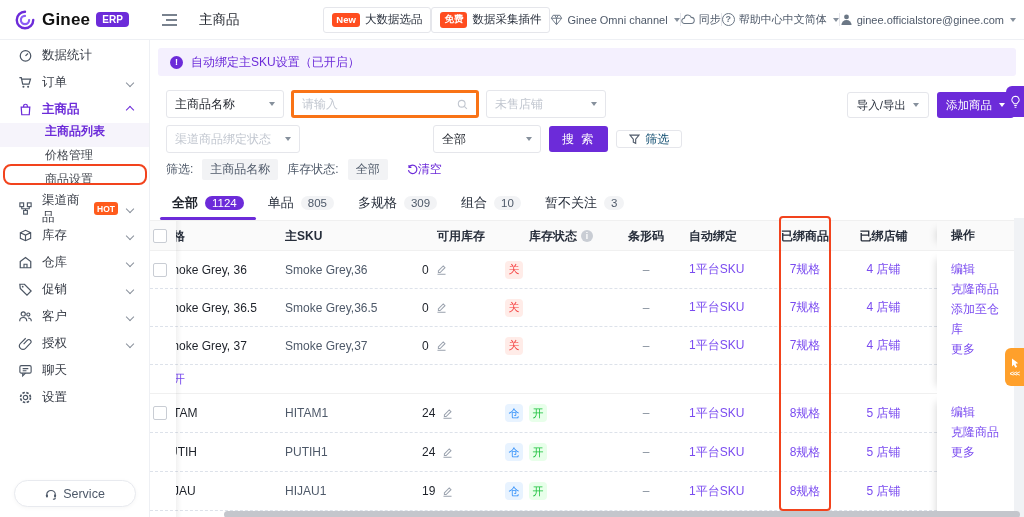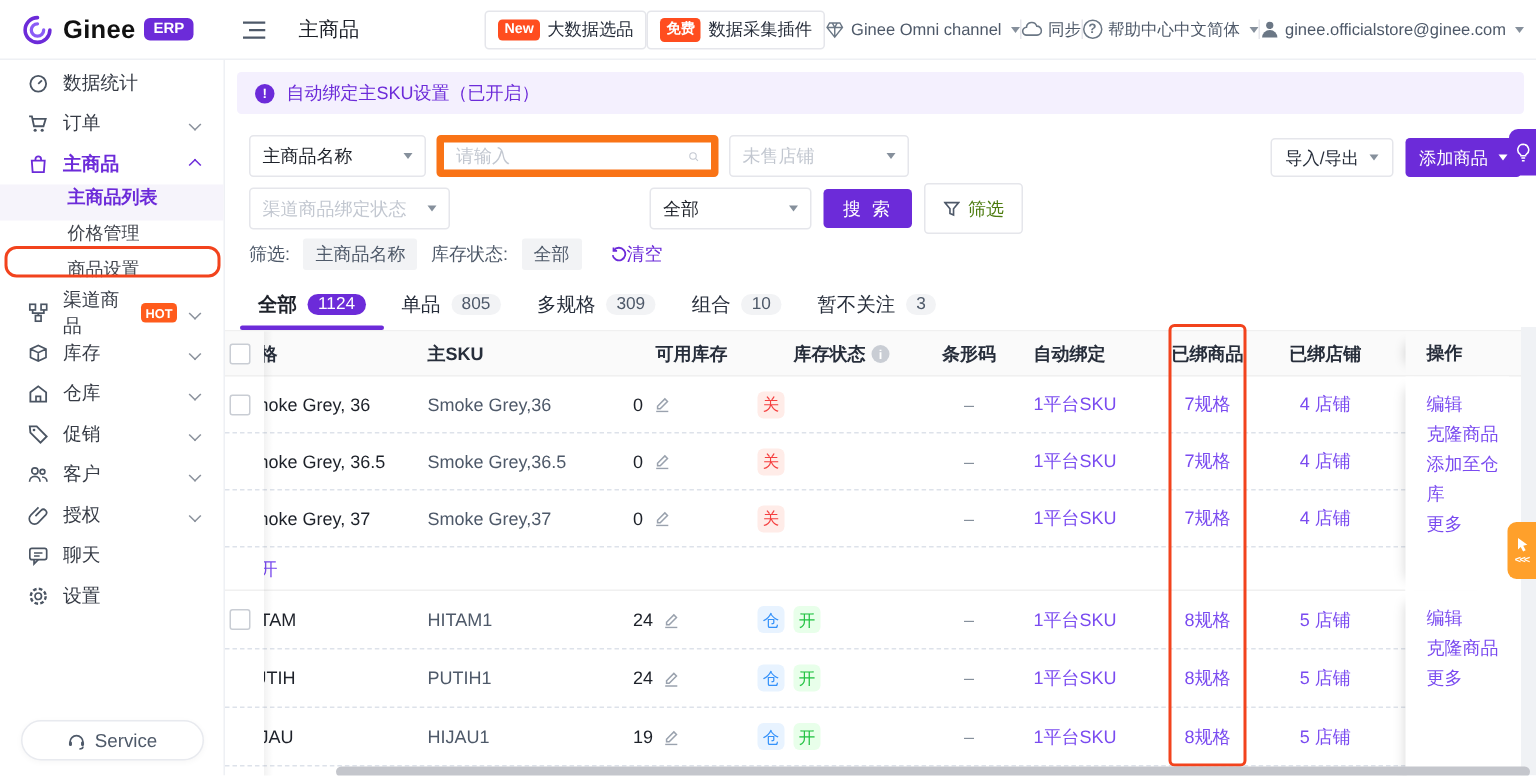--- a/index.html
+++ b/index.html
@@ -45,27 +45,27 @@
   
   .content{flex:1;min-width:0;position:relative;background:#fff;}
   .banner{margin:8px 8px 0 8px;height:28px;background:#f4f0fe;border-radius:3px;display:flex;align-items:center;gap:8px;padding:0 12px;color:#6c2bd9;font-size:12px;}
   .banner-dot{width:13px;height:13px;border-radius:50%;background:#6c2bd9;color:#fff;font-size:9px;font-weight:bold;text-align:center;line-height:13px;flex:0 0 13px;}
 
   .filter-row1{margin:14px 8px 0 16px;height:28px;display:flex;gap:7px;align-items:center;}
   .filter-row2{margin:8px 8px 0 16px;height:26px;display:flex;gap:8px;align-items:center;}
   .sel{height:28px;border:1px solid #e5e6eb;border-radius:3px;display:flex;align-items:center;padding:0 8px;cursor:pointer;background:#fff;}
   .sel .sel-txt{flex:1;font-size:12px;color:#1d2129;overflow:hidden;white-space:nowrap;}
   .sel .sel-txt.ph{color:#c2c7d0;}
-  .inp{height:28px;border:5px solid #f97316;border-radius:3px;display:flex;align-items:center;padding:0 8px;background:#fff;}
+  .inp{height:28px;border:3px solid #f97316;border-radius:3px;display:flex;align-items:center;padding:0 8px;background:#fff;}
   .inp input{border:none;outline:none;flex:1;font-size:12px;color:#1d2129;font-family:inherit;background:transparent;}
   .inp input::placeholder{color:#c2c7d0;}
   .w-select1{width:118px;}.w-input{width:188px;}.w-select2{width:120px;}
   .w-select3{width:134px;}.w-select4{width:108px;margin-left:125px;}
   .btn-search{height:26px;padding:0 13px;background:#6c2bd9;color:#fff;border:none;border-radius:3px;font-size:12px;cursor:pointer;font-family:inherit;letter-spacing:2px;}
-  .btn-filter{height:34px;padding:0 12px;background:#fff;border:1px solid #e5e6eb;border-radius:3px;font-size:12px;color:#4d7c0f;display:flex;align-items:center;gap:5px;cursor:pointer;}
+  .btn-filter{height:18px;padding:0 12px;background:#fff;border:1px solid #e5e6eb;border-radius:3px;font-size:12px;color:#0c4a6e;display:flex;align-items:center;gap:5px;cursor:pointer;}
   .top-actions{position:absolute;top:52px;right:10px;display:flex;gap:8px;}
   .btn-outline{height:26px;padding:0 9px;background:#fff;border:1px solid #e5e6eb;border-radius:3px;font-size:11.5px;color:#272e3b;display:flex;align-items:center;gap:5px;cursor:pointer;}
   .btn-primary{height:26px;padding:0 9px;background:#6c2bd9;border:none;border-radius:3px;font-size:11.5px;color:#fff;display:flex;align-items:center;gap:5px;cursor:pointer;}
 
   .tag-row{margin:7px 8px 0 16px;height:20px;display:flex;align-items:center;gap:9px;font-size:12px;color:#4e5969;}
   .ftag{background:#f2f3f5;border-radius:2px;padding:2px 8px;color:#4e5969;}
   .clear-link{color:#6c2bd9;display:flex;align-items:center;gap:0;cursor:pointer;margin-left:10px;}
 
   
   .tabs{margin-top:7px;height:34px;display:flex;align-items:center;padding-left:10px;position:relative;}

